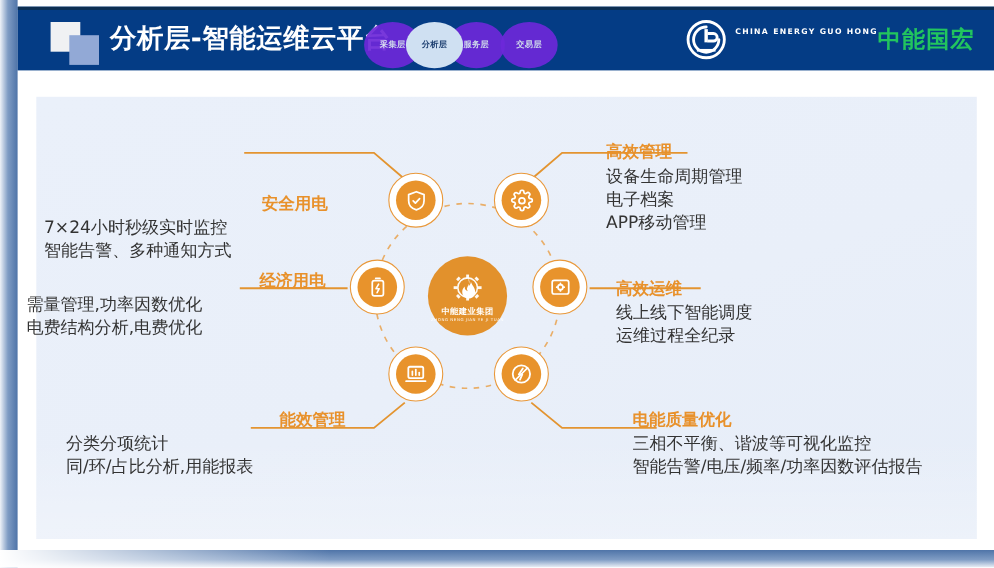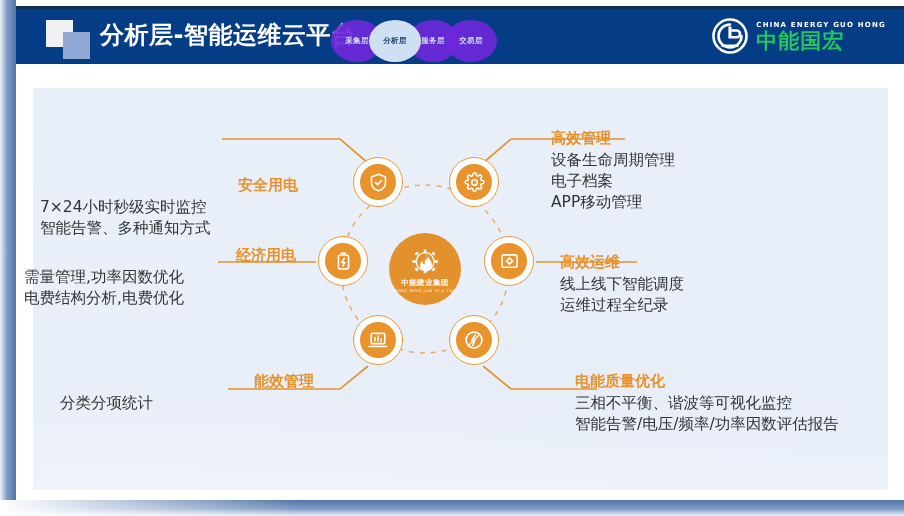--- a/index.html
+++ b/index.html
@@ -58,28 +58,28 @@
   }
   .pill{
     position:absolute;top:0;width:52px;height:42px;border-radius:50%;
     background:#6d28d9;opacity:.92;
     display:flex;align-items:center;justify-content:center;
     font-size:7.5px;color:#dfe6f3;font-weight:bold;letter-spacing:.3px;
   }
   .pill.p0{left:0;}
   .pill.p1{left:38px;background:#cfe0f2;color:#1d3f70;opacity:1;z-index:3;}
   .pill.p2{left:76px;}
-  .pill.p3{left:114px;}
+  .pill.p3{left:124px;}
 
   .logo{
     position:absolute;right:18px;top:11px;height:38px;
     display:flex;align-items:center;gap:7px;
   }
   .logo-mark{position:relative;width:38px;height:38px;}
-  .logo-text{display:flex;flex-direction:column;justify-content:flex-start;}
+  .logo-text{display:flex;flex-direction:row;justify-content:flex-start;}
   .logo-en{
     font-size:7px;color:#ffffff;letter-spacing:1.2px;font-weight:bold;
     margin-bottom:1px;white-space:nowrap;
   }
   .logo-cn{
     font-size:21px;color:#22c55e;font-weight:bold;letter-spacing:1px;
     line-height:22px;white-space:nowrap;
   }
 
   
@@ -318,20 +318,21 @@
 
   <div class="blk left b-eco">
     <div class="ttl">经济用电</div>
     <div class="ln">需量管理,功率因数优化</div>
     <div class="ln">电费结构分析,电费优化</div>
   </div>
 
   <div class="blk left b-eff">
     <div class="ttl">能效管理</div>
     <div class="ln">分类分项统计</div>
+    <div class="ln">同/环/占比分析,用能报表</div>
   </div>
 
   <div class="blk right b-mgmt">
     <div class="ttl">高效管理</div>
     <div class="ln">设备生命周期管理</div>
     <div class="ln">电子档案</div>
     <div class="ln">APP移动管理</div>
   </div>
 
   <div class="blk right b-ops">

